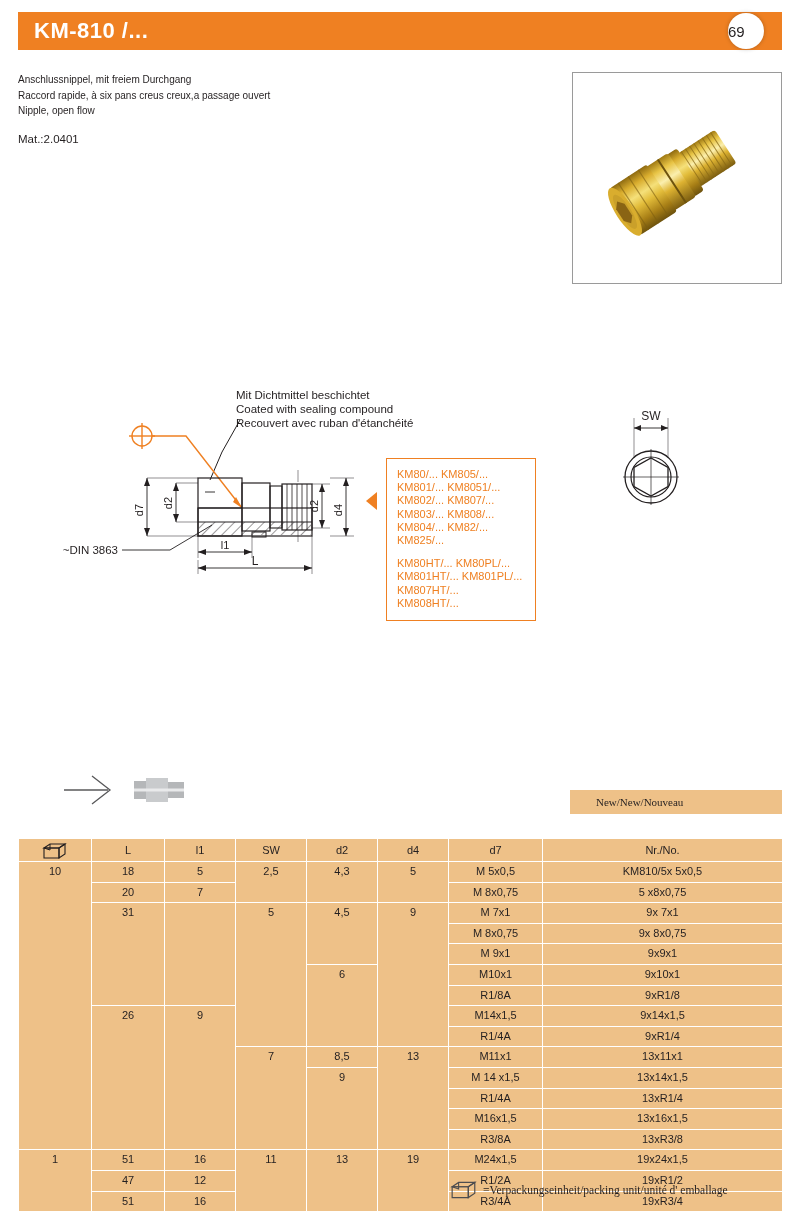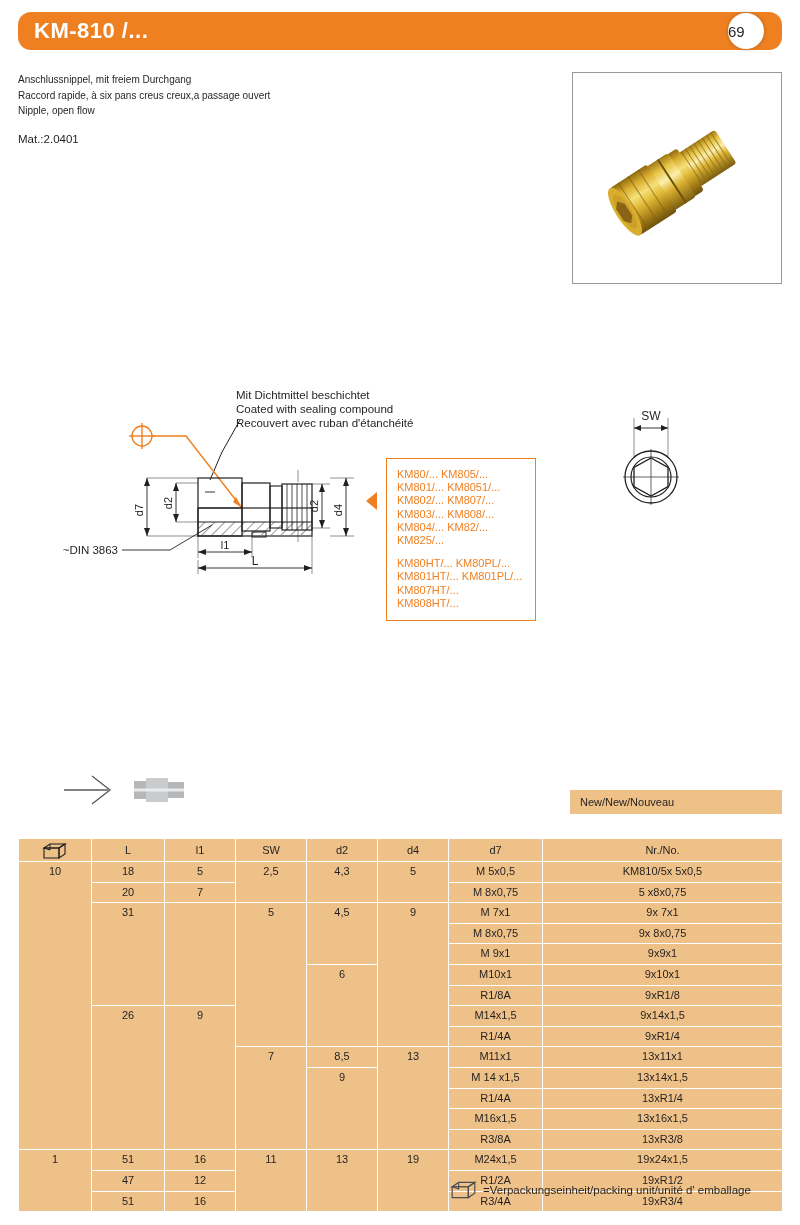--- a/index.html
+++ b/index.html
@@ -10,21 +10,21 @@
     color: #231f20;
     overflow: hidden;
   }
   .page { position: relative; width: 800px; height: 1225px; }
 
   
   .header-bar {
     position: absolute; left: 18px; top: 12px;
     width: 764px; height: 38px;
     background: #ef8022;
-    display: flex; align-items: center; border-radius: 13px;
+    display: flex; align-items: center;
   }
   .header-title {
     font-size: 22px; font-weight: bold; color: #ffffff;
     letter-spacing: .5px; padding-left: 16px;
   }
   .page-badge {
     position: absolute; left: 728px; top: 13px;
     width: 36px; height: 36px; border-radius: 50%;
     background: #ffffff;
     display: flex; align-items: center; justify-content: flex-start;
@@ -75,21 +75,21 @@
   
   .flow-row { position: absolute; left: 60px; top: 770px; }
 
   
   .new-banner {
     position: absolute; left: 570px; top: 790px;
     width: 212px; height: 24px;
     background: #eec188;
     display: flex; align-items: center;
   }
-  .new-banner span { font-size: 11px; padding-left: 10px; color: #231f20; }
+  .new-banner span { font-size: 11px; padding-left: 26px; color: #231f20; font-family: Liberation Serif, serif; }
 
   
   .tbl-wrap { position: absolute; left: 18px; top: 838px; width: 764px; }
   table.spec {
     border-collapse: separate; border-spacing: 1.6px;
     width: 764px; table-layout: fixed; background: #ffffff;
   }
   table.spec th, table.spec td {
     background: #eec188;
     font-size: 11px; text-align: center; color: #231f20;
@@ -105,21 +105,21 @@
   .col-d2   { width: 70px; }
   .col-d4   { width: 70px; }
   .col-d7   { width: 93px; }
   .col-nr   { width: 239px; }
 
   .box-icon-cell { line-height: 0; vertical-align: middle; }
 
   
   .footer-note {
     position: absolute; left: 450px; top: 1180px;
-    display: flex; align-items: center; gap: 5px;
+    display: flex; align-items: center; gap: 5px; font-family: Liberation Serif, serif;
   }
   .footer-note .txt { font-size: 11.5px; }
 
   svg { display: block; }
   .ln { stroke: #231f20; fill: none; }
 </style>
 </head>
 <body>
 
 <div class="page">

